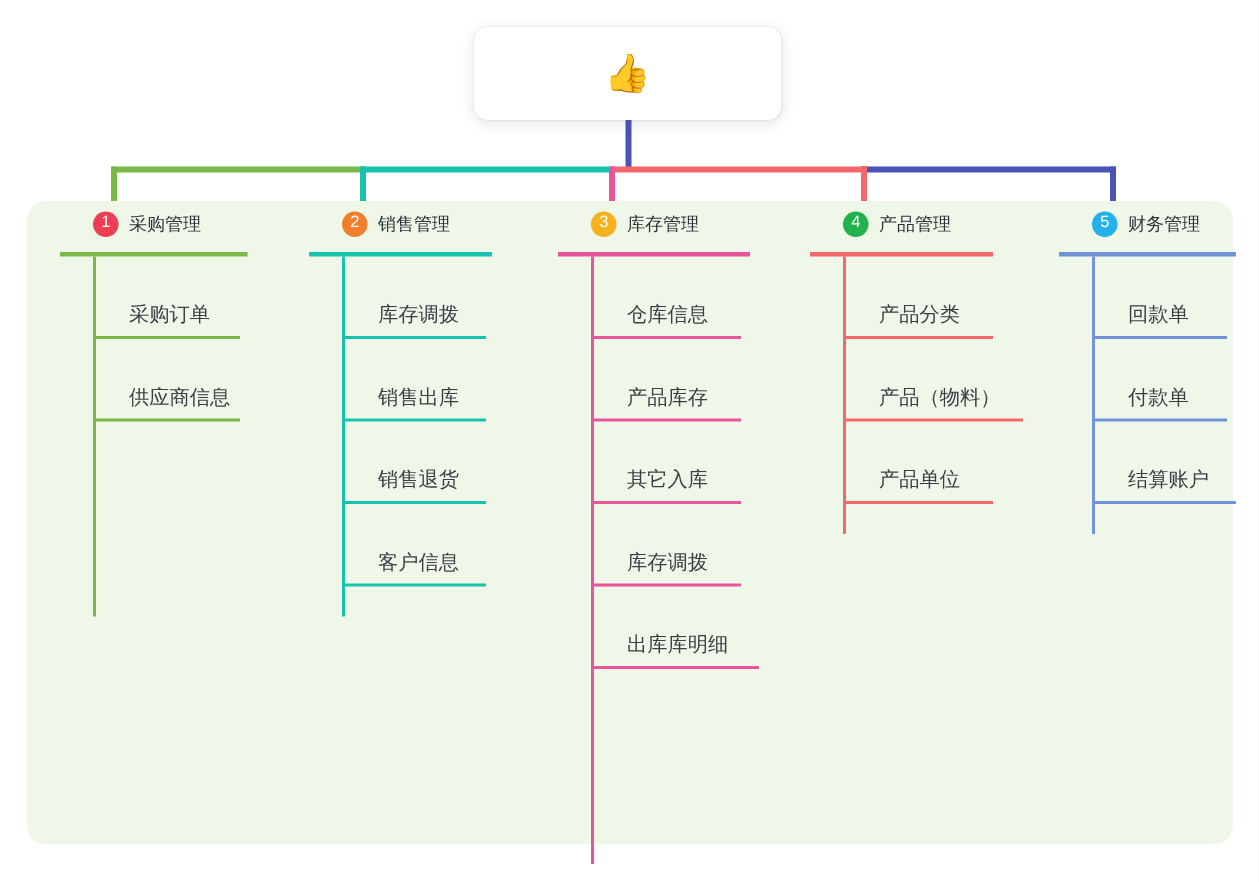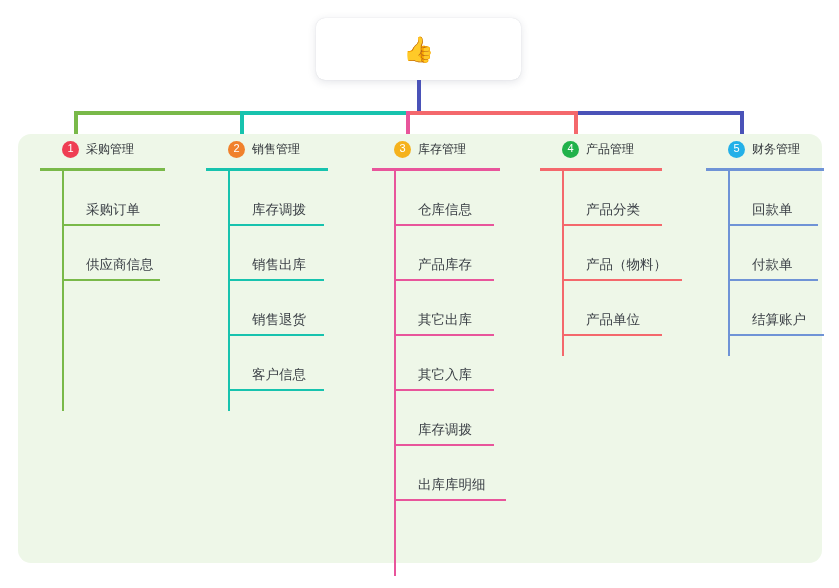--- a/index.html
+++ b/index.html
@@ -134,24 +134,20 @@
             <div class="spine" style="height:405px;background:#e8559b;"></div>    
             <div class="item">      
               <span class="item-label">仓库信息</span>      
               <span class="item-rule" style="width:100px;background:#e8559b;"></span>    
             </div>    
             <div class="item">      
               <span class="item-label">产品库存</span>      
               <span class="item-rule" style="width:100px;background:#e8559b;"></span>    
             </div>    
             <div class="item">      
-              <span class="item-label">其它出库</span>      
-              <span class="item-rule" style="width:100px;background:#e8559b;"></span>    
-            </div>    
-            <div class="item">      
               <span class="item-label">其它入库</span>      
               <span class="item-rule" style="width:100px;background:#e8559b;"></span>    
             </div>    
             <div class="item">      
               <span class="item-label">库存调拨</span>      
               <span class="item-rule" style="width:100px;background:#e8559b;"></span>    
             </div>    
             <div class="item">      
               <span class="item-label">出库库明细</span>      
               <span class="item-rule" style="width:112px;background:#e8559b;"></span>    

